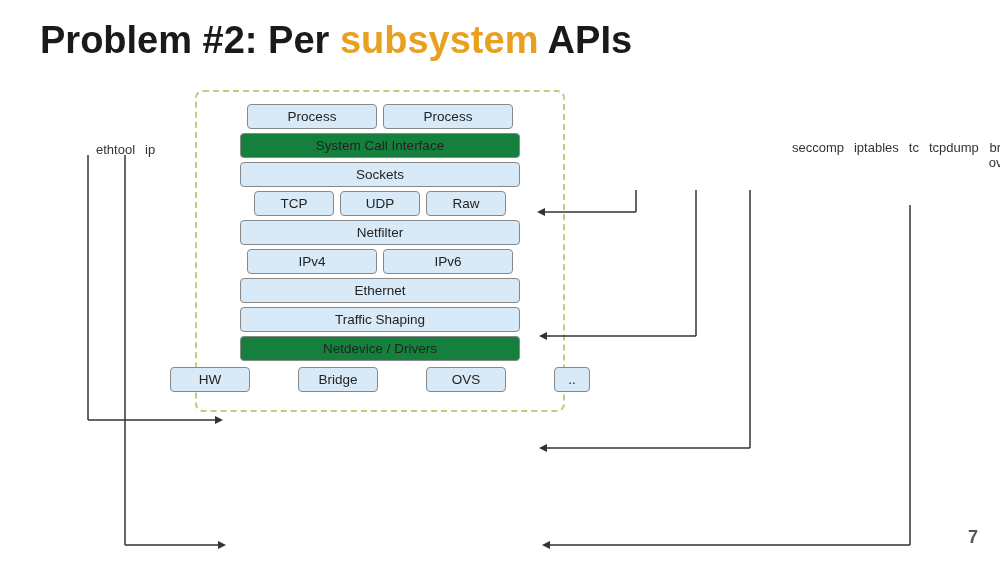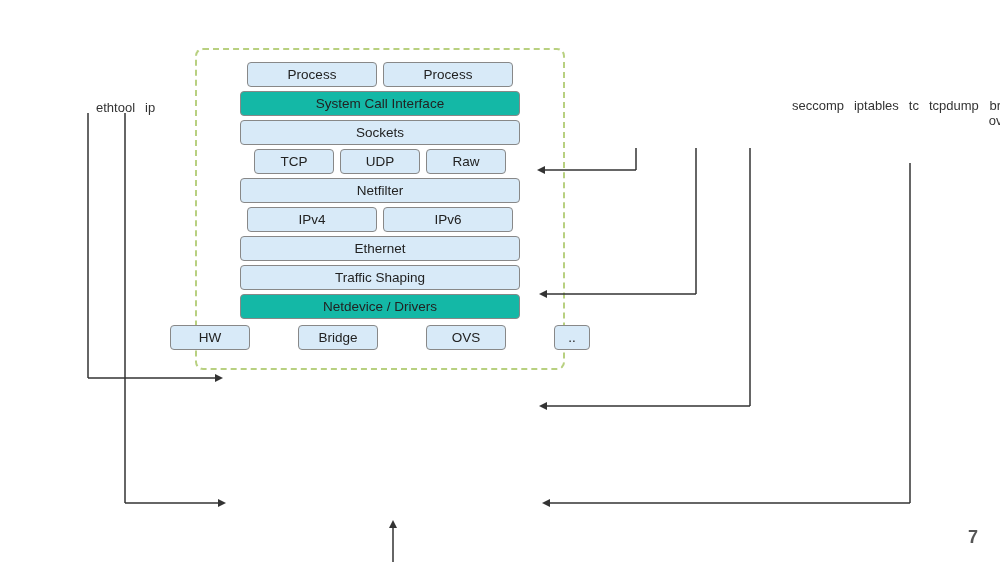--- a/index.html
+++ b/index.html
@@ -52,21 +52,21 @@
       border: 1.5px solid #888;
       border-radius: 4px;
       padding: 4px 12px;
       font-size: 13.5px;
       text-align: center;
       background: #d8eaf8;
       color: #222;
       white-space: nowrap;
     }
     .box.green {
-      background: #14b8a6;
+      background: #15803d;
     }
     .box.wide {
       min-width: 280px;
     }
     .box.medium {
       min-width: 130px;
     }
     .box.small {
       min-width: 80px;
     }
@@ -93,20 +93,23 @@
     .diagram-wrapper {
       position: relative;
       width: 1000px;
       height: 480px;
     }
   </style>
 </head>
 <body>
 
 <div class="slide">
+  <h1 class="title">
+    <span>Problem #2: Per </span><span class="highlight">subsystem</span><span> APIs</span>
+  </h1>
 
   <div class="diagram-wrapper">
 
     <div style="position:absolute; left:56px; top:52px; font-size:13px; color:#333; display:flex; gap:10px;">
       <span>ethtool</span>
       <span>ip</span>
     </div>
 
     <div style="position:absolute; right:18px; top:50px; display:flex; gap:10px; font-size:13px; color:#333; align-items:flex-start;">
       <span>seccomp</span>

